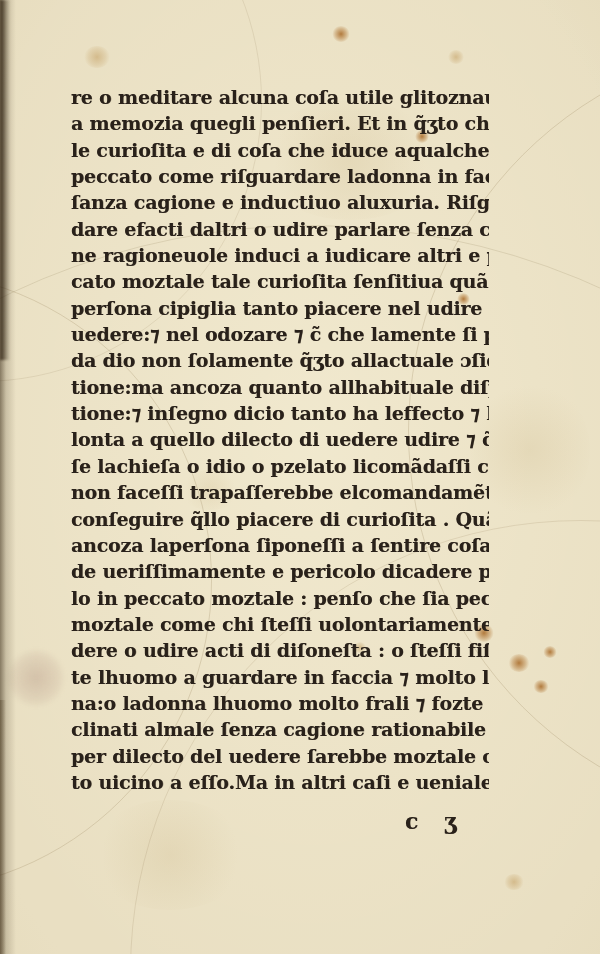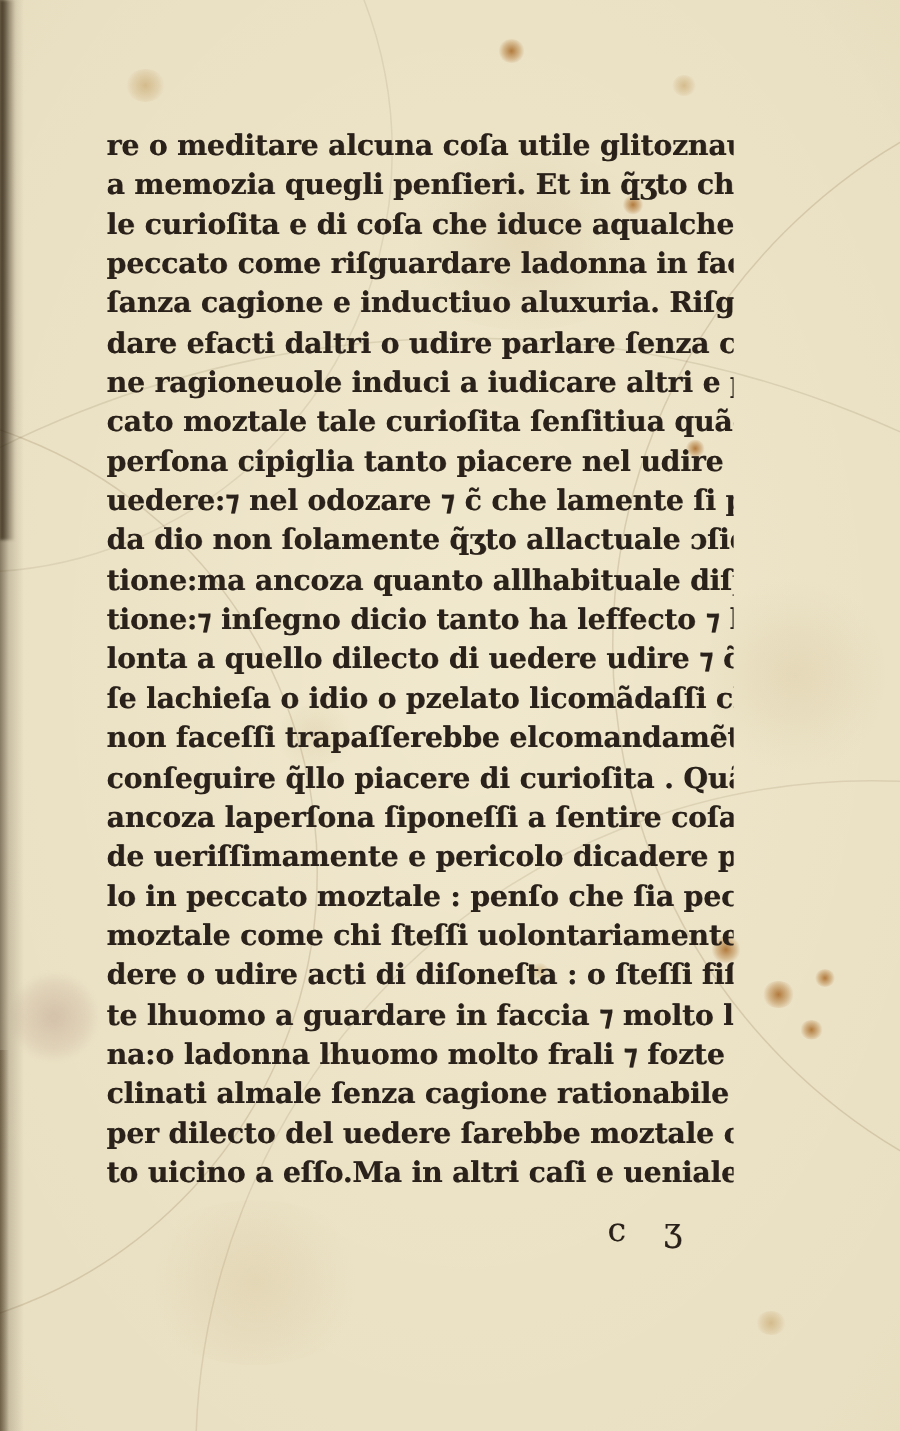--- a/index.html
+++ b/index.html
@@ -98,21 +98,21 @@
     text-align: justify;
     text-align-last: justify;
     white-space: nowrap;
     overflow: hidden;
   }
   .signature {
     position: absolute;
     left: 405px; top: 808px;
     color: #29211a;
     font-family: "DejaVu Serif", "DejaVu Sans", serif;
-    font-weight: 400;
+    font-weight: 700;
     font-size: 22px;
     letter-spacing: 9px;
     text-shadow: 0.3px 0.3px 0 rgba(42,32,20,0.45);
   }
 </style>
 </head>
 <body>
 
 <div class="page">
 

